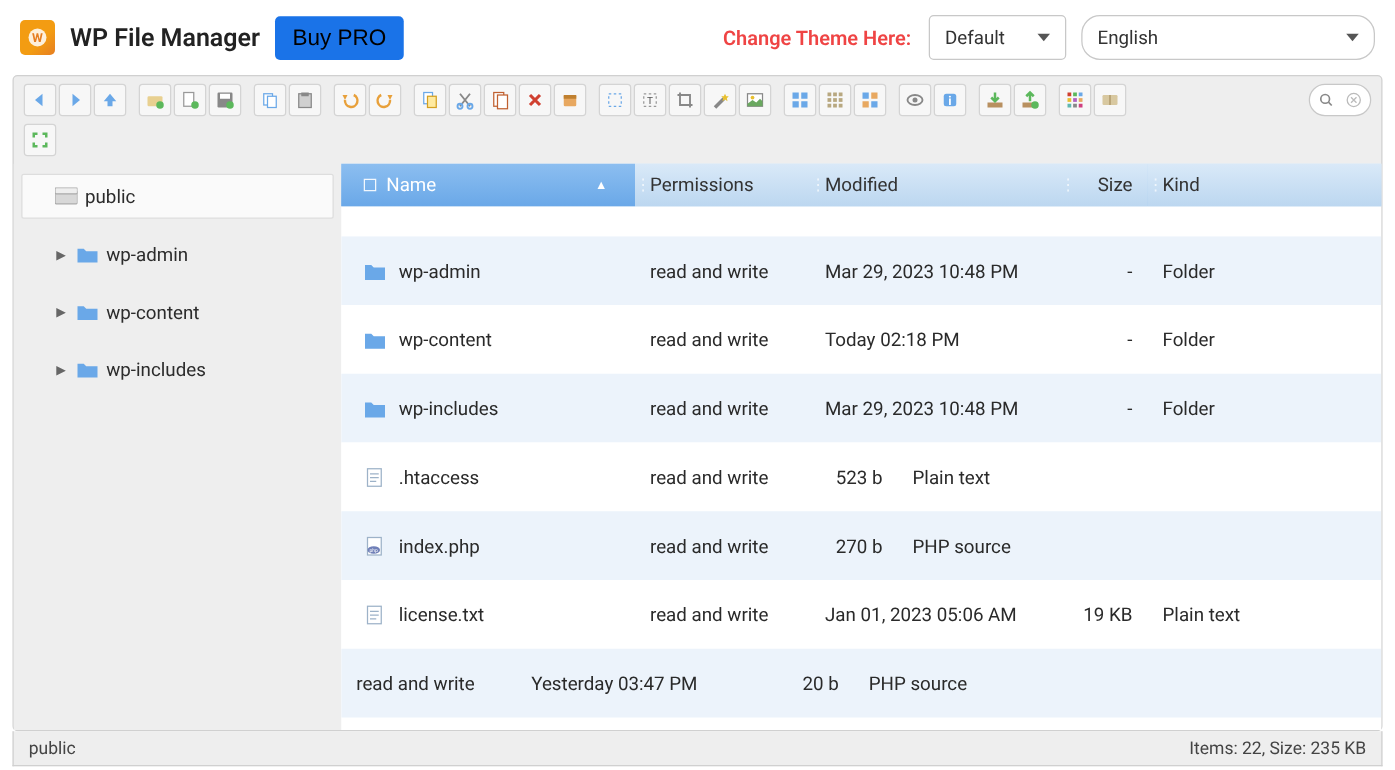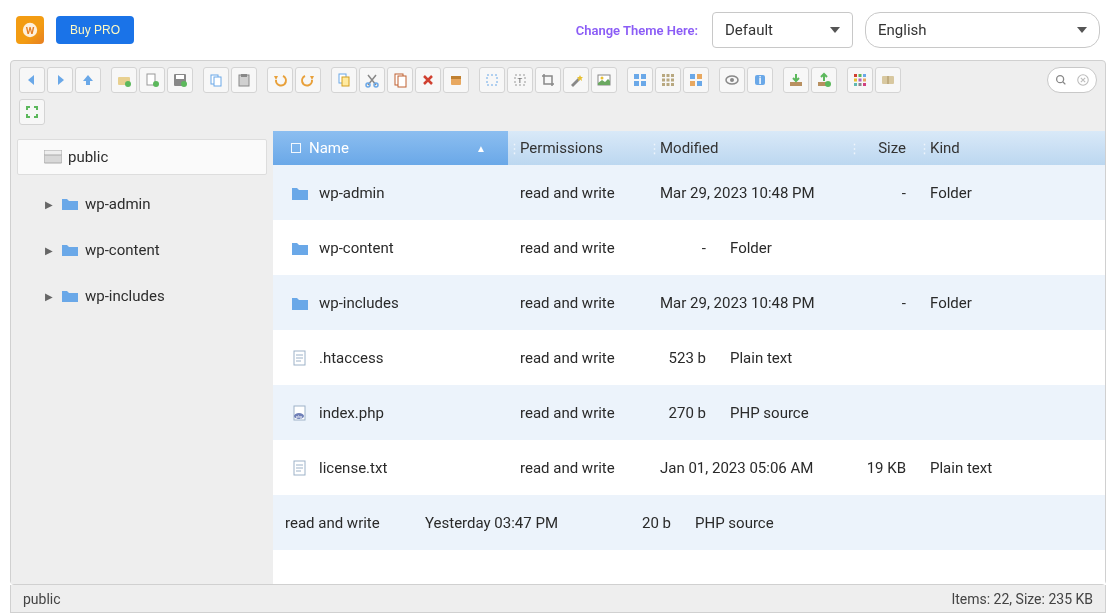--- a/index.html
+++ b/index.html
@@ -30,48 +30,48 @@
   justify-content: center;
 }
 .logo svg { width: 18px; height: 18px; }
 .app-title {
   font-size: 20px;
   font-weight: 600;
   color: #222;
 }
 .buy-pro {
   background: #1a73e8;
-  color: #fef9c3;
+  color: #000000;
   border: none;
   border-radius: 4px;
   padding: 7px 14px;
-  font-size: 12px;
+  font-size: 18px;
   font-weight: 500;
   cursor: pointer;
 }
 .header-spacer { flex: 1; }
 .theme-label {
-  font-size: 13px;
+  font-size: 16px;
   font-weight: 600;
-  color: #8b5cf6;
+  color: #ef4444;
   margin-right: 2px;
 }
 .select {
   position: relative;
   border: 1px solid #c8c8c8;
   border-radius: 4px;
   background: #fff;
   height: 36px;
   display: flex;
   align-items: center;
   padding: 0 32px 0 12px;
   font-size: 15px;
   cursor: pointer;
 }
-.select.theme { width: 141px; }
+.select.theme { width: 110px; }
 .select.lang { width: 235px; border-radius: 15px; }
 .select::after {
   content: "";
   position: absolute;
   right: 12px;
   top: 50%;
   width: 0; height: 0;
   border-left: 5px solid transparent;
   border-right: 5px solid transparent;
   border-top: 6px solid #555;
@@ -162,20 +162,21 @@
 .tree-children .tree-item { margin-top: 12px; }
 .folder-ico { width: 18px; height: 14px; }
 
 .filelist {
   flex: 1;
   background: #fff;
   display: flex;
   flex-direction: column;
   position: relative;
   min-width: 0;
+  gap: 24px;
 }
 .col-headers {
   display: flex;
   background: linear-gradient(#c9e0f6, #a8cdf0);
   height: 34px;
   align-items: center;
   color: #fff;
   font-size: 15px;
   font-weight: 400;
 }
@@ -252,20 +253,21 @@
 </head>
 <body>
 
 <div class="header">
   <div class="logo">
     <svg viewBox="0 0 20 20">
         <circle cx="10" cy="10" r="8" fill="#fff" opacity="0.85"></circle>
         <text x="10" y="14" text-anchor="middle" font-size="11" fill="#e67e22" font-weight="bold">W</text>
       </svg>
   </div>
+  <div class="app-title">WP File Manager</div>
   <button class="buy-pro">Buy PRO</button>
   <div class="header-spacer"></div>
   <div class="theme-label">Change Theme Here:</div>
   <div class="select theme">
     <span>Default</span>
   </div>
   <div class="select lang">
     <span>English</span>
   </div>
 </div>
@@ -576,20 +578,21 @@
     <div class="cell kind">Folder</div>
           </div>
           <div class="row">
     <div class="cell name">
               <svg class="file-ico" viewBox="0 0 18 18">
                 <path fill="#6aa8e8" d="M1 5 L1 16 L17 16 L17 6 L8 6 L6 4 L1 4 Z"></path>
               </svg>
               <span>wp-content</span>
             </div>
     <div class="cell perm">read and write</div>
+    <div class="cell mod">Today 02:18 PM</div>
     <div class="cell size">-</div>
     <div class="cell kind">Folder</div>
           </div>
           <div class="row">
     <div class="cell name">
               <svg class="file-ico" viewBox="0 0 18 18">
                 <path fill="#6aa8e8" d="M1 5 L1 16 L17 16 L17 6 L8 6 L6 4 L1 4 Z"></path>
               </svg>
               <span>wp-includes</span>
             </div>

